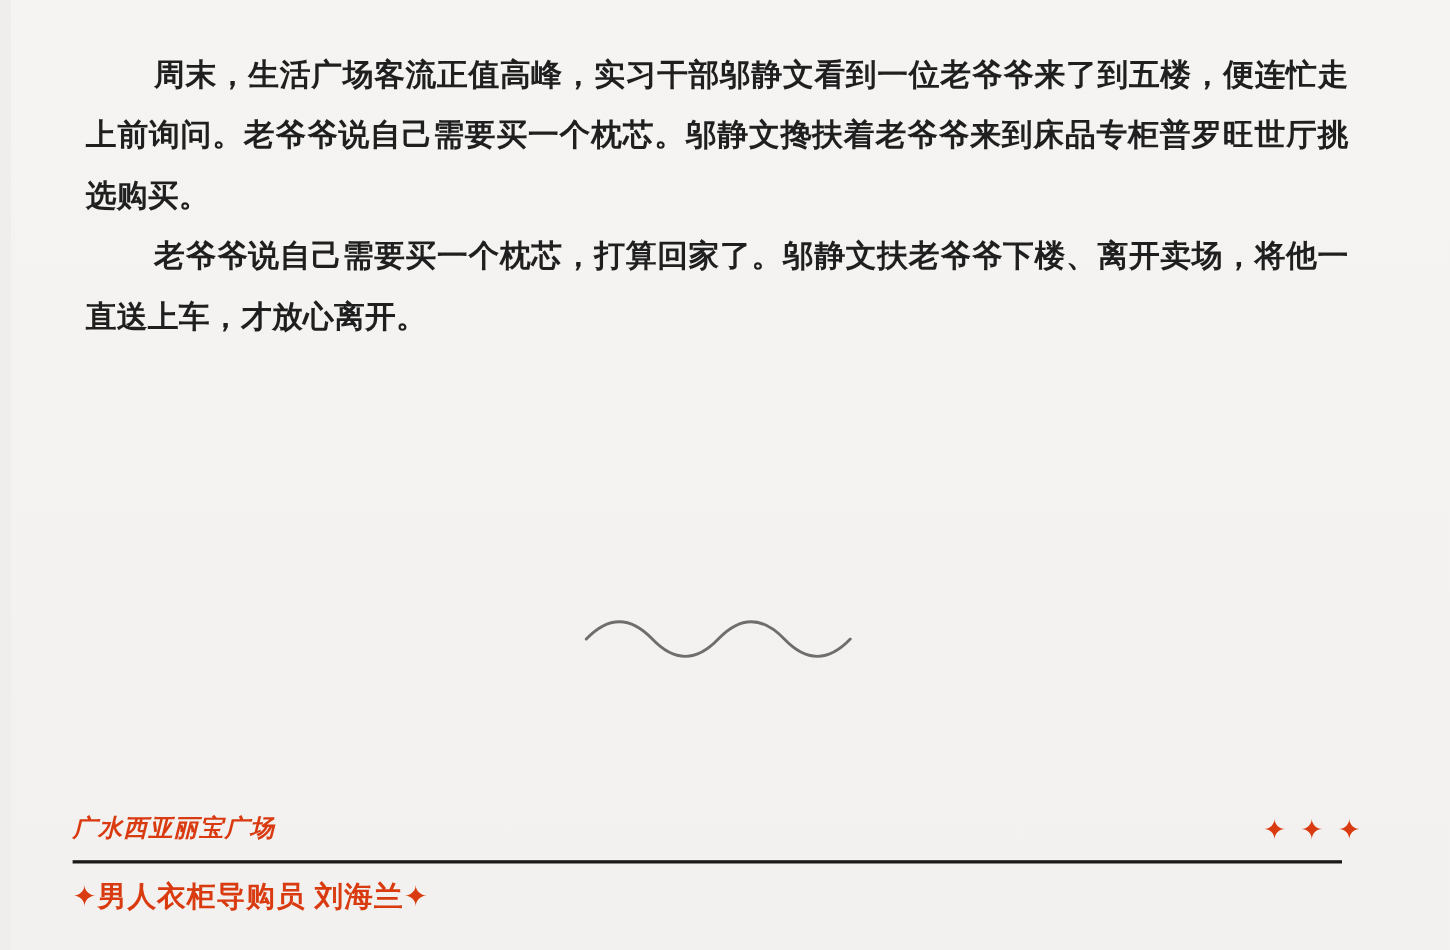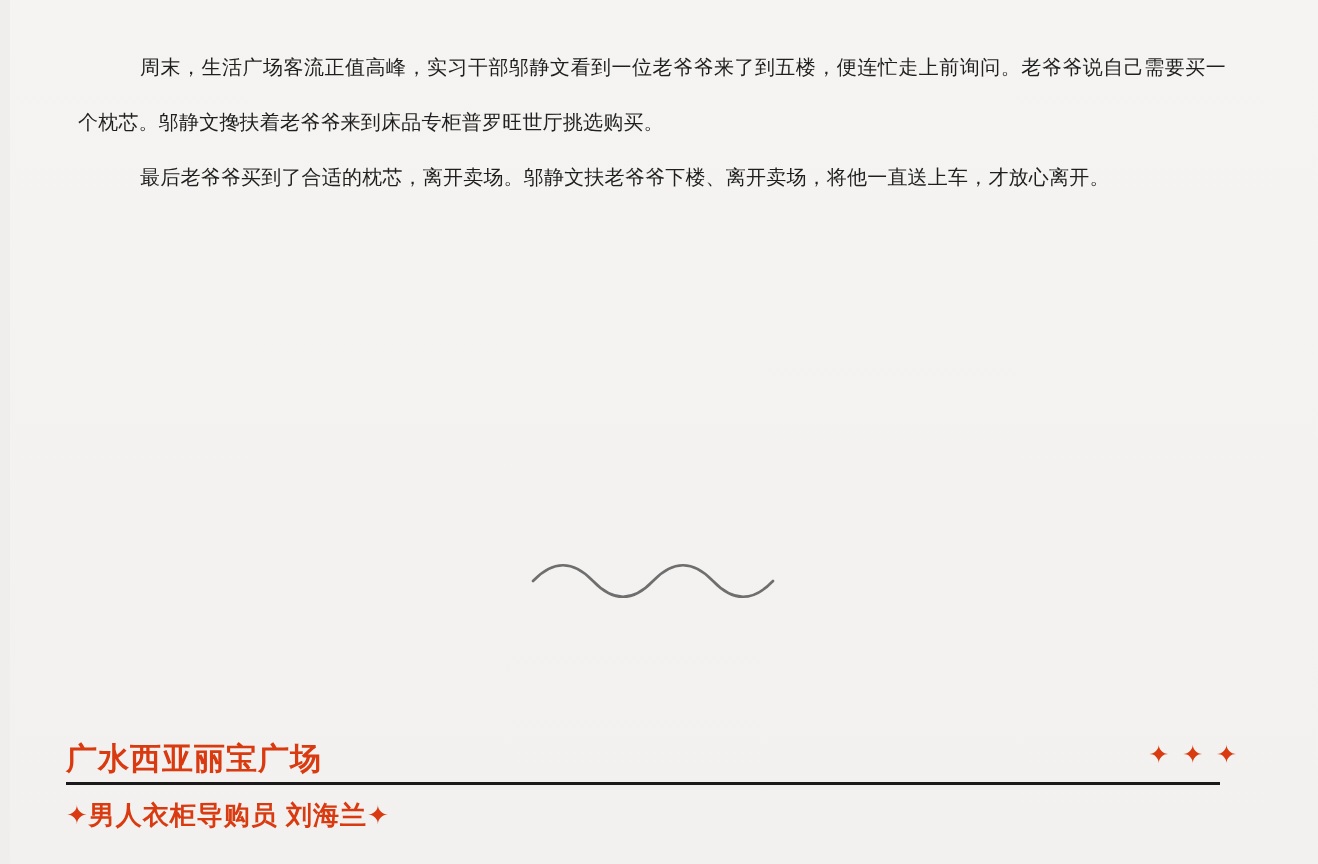--- a/index.html
+++ b/index.html
@@ -30,27 +30,27 @@
     background: #efeeec;
   }
   .article {
     position: absolute;
     left: 78px;
     top: 40px;
     width: 1148px;
   }
   .para {
     margin: 0 0 0 0;
-    font-size: 20px;
+    font-size: 28px;
     line-height: 55px;
     color: #1f1f1f;
     text-align: justify;
     text-indent: 62px;
     letter-spacing: 0.2px;
-    font-weight: 400;
+    font-weight: 700;
   }
   .para + .para {
     margin-top: 0px;
   }
   .divider-wrap {
     position: absolute;
     left: 0;
     top: 560px;
     width: 1318px;
     text-align: center;
@@ -59,24 +59,25 @@
     position: absolute;
     left: 0;
     bottom: 0;
     width: 1318px;
     height: 150px;
   }
   .brand {
     position: absolute;
     left: 66px;
     top: 24px;
-    font-size: 31px;
+    font-size: 22px;
     font-weight: bold;
     color: #d93a10;
     letter-spacing: 1px;
+    font-style: italic;
   }
   .diamonds {
     position: absolute;
     right: 78px;
     top: 26px;
     font-size: 25px;
     color: #d93a10;
     letter-spacing: 3px;
   }
   .footer-line {
@@ -102,21 +103,21 @@
 </style>
 </head>
 <body>
 
 <div class="page">
 
   <div class="left-rule"></div>
 
   <div class="article">
     <p class="para">周末，生活广场客流正值高峰，实习干部邬静文看到一位老爷爷来了到五楼，便连忙走上前询问。老爷爷说自己需要买一个枕芯。邬静文搀扶着老爷爷来到床品专柜普罗旺世厅挑选购买。</p>
-    <p class="para">最后老爷爷买到了合适的枕芯，离开卖场。邬静文扶老爷爷下楼、离开卖场，将他一直送上车，才放心离开。</p>
+    <p class="para">老爷爷说自己需要买一个枕芯，打算回家了。邬静文扶老爷爷下楼、离开卖场，将他一直送上车，才放心离开。</p>
   </div>
 
   <div class="divider-wrap">
     <svg width="260" height="42" viewBox="0 0 260 42">
       <path d="M4 21 C 24 0, 44 0, 64 21 S 104 42, 124 21 S 164 0, 184 21 S 224 42, 244 21" fill="none" stroke="#6e6e6e" stroke-width="2.6" stroke-linecap="round"></path>
     </svg>
   </div>
 
   <div class="footer">
     <div class="brand">广水西亚丽宝广场</div>

